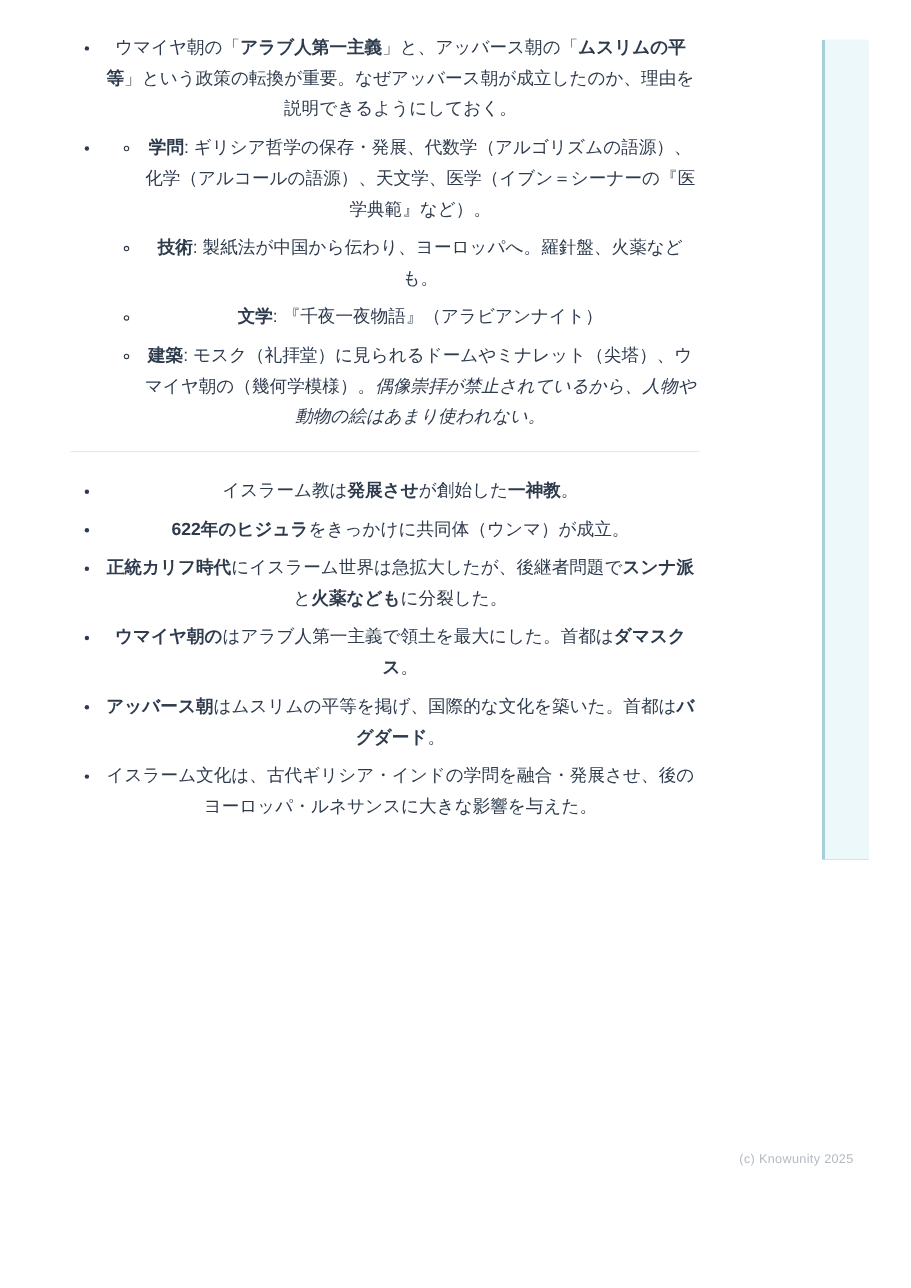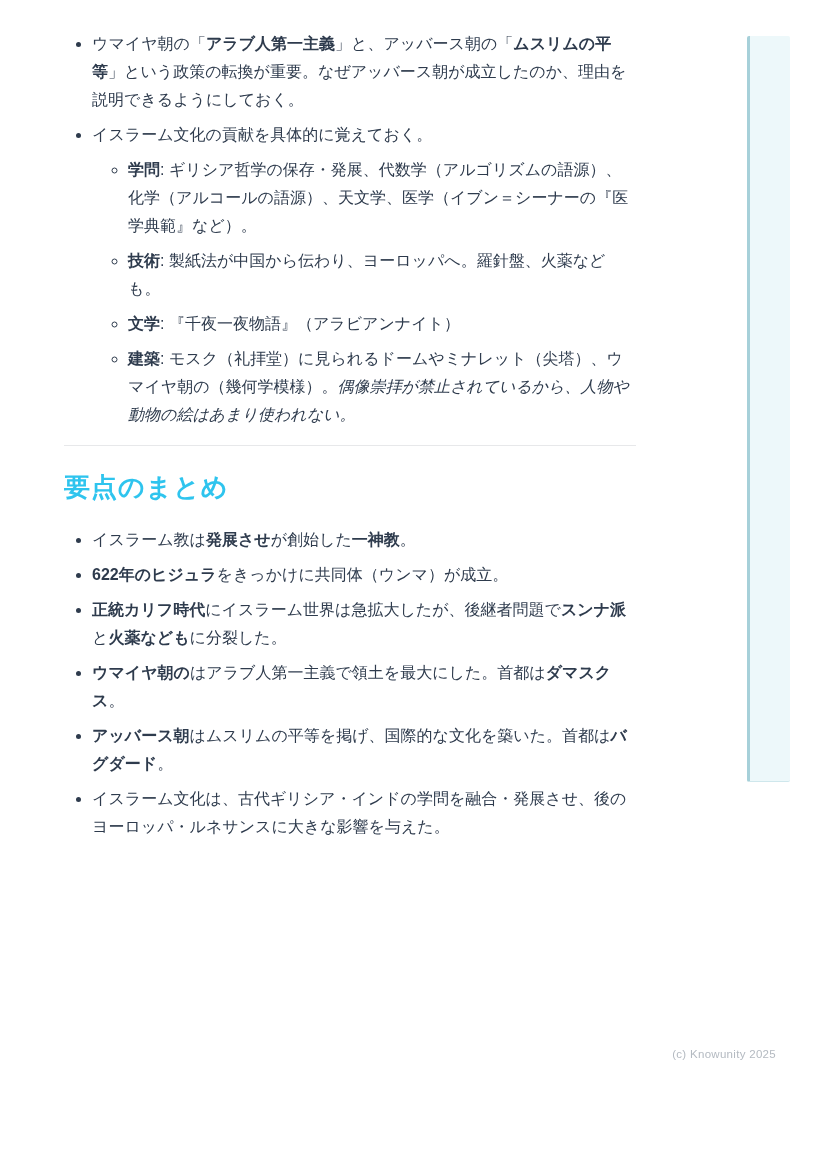--- a/index.html
+++ b/index.html
@@ -15,21 +15,21 @@
   body{
     width:828px;height:1171px;position:relative;background:#ffffff;
     font-family:"Liberation Sans","DejaVu Sans",sans-serif;
     color:var(--text);overflow:hidden;
   }
   .content{
     position:absolute;left:64px;top:30px;width:572px;
     font-size:16px;line-height:28px;
   }
   ul{margin:0;padding-left:28px;}
-  li{margin:0 0 7px 0;}
+  li{margin:0 0 7px 0;text-align:center;}
   li:last-child{margin-bottom:0;}
   ul.tips-list{list-style-type:disc;}
   ul.sub-list{list-style-type:circle;margin-top:7px;padding-left:36px;}
   ul.sub-list li{margin-bottom:7px;}
   .b{font-weight:bold;}
   .i{font-style:italic;}
   hr.divider{
     border:none;border-top:1px solid var(--divider);
     margin:16px 0 0 0;width:100%;
   }
@@ -52,29 +52,28 @@
     letter-spacing:0.3px;
   }
 </style>
 </head>
 <body>
 
 <div class="page">
   <main class="content">
     <ul id="tips-list" class="tips-list">
         <li><span>ウマイヤ朝の「</span><span class="b">アラブ人第一主義</span><span>」と、アッバース朝の「</span><span class="b">ムスリムの平等</span><span>」という政策の転換が重要。なぜアッバース朝が成立したのか、理由を説明できるようにしておく。</span></li>
-        <li><span>イスラーム文化の貢献を具体的に覚えておく。</span><ul class="sub-list">
+        <li><ul class="sub-list">
             <li><span class="b">学問</span><span>: ギリシア哲学の保存・発展、代数学（アルゴリズムの語源）、化学（アルコールの語源）、天文学、医学（イブン＝シーナーの『医学典範』など）。</span></li>
             <li><span class="b">技術</span><span>: 製紙法が中国から伝わり、ヨーロッパへ。羅針盤、火薬なども。</span></li>
             <li><span class="b">文学</span><span>: 『千夜一夜物語』（アラビアンナイト）</span></li>
             <li><span class="b">建築</span><span>: モスク（礼拝堂）に見られるドームやミナレット（尖塔）、ウマイヤ朝の（幾何学模様）。</span><span class="i">偶像崇拝が禁止されているから、人物や動物の絵はあまり使われない。</span></li>
           </ul></li>
       </ul>
     <hr class="divider">
-    <h2 class="summary-heading">要点のまとめ</h2>
     <ul id="summary-list" class="summary-list">
         <li><span>イスラーム教は</span><span class="b">発展させ</span><span>が創始した</span><span class="b">一神教</span><span>。</span></li>
         <li><span class="b">622年のヒジュラ</span><span>をきっかけに共同体（ウンマ）が成立。</span></li>
         <li><span class="b">正統カリフ時代</span><span>にイスラーム世界は急拡大したが、後継者問題で</span><span class="b">スンナ派</span><span>と</span><span class="b">火薬なども</span><span>に分裂した。</span></li>
         <li><span class="b">ウマイヤ朝の</span><span>はアラブ人第一主義で領土を最大にした。首都は</span><span class="b">ダマスクス</span><span>。</span></li>
         <li><span class="b">アッバース朝</span><span>はムスリムの平等を掲げ、国際的な文化を築いた。首都は</span><span class="b">バグダード</span><span>。</span></li>
         <li><span>イスラーム文化は、古代ギリシア・インドの学問を融合・発展させ、後のヨーロッパ・ルネサンスに大きな影響を与えた。</span></li>
       </ul>
   </main>
   <div class="side-bar"></div>

